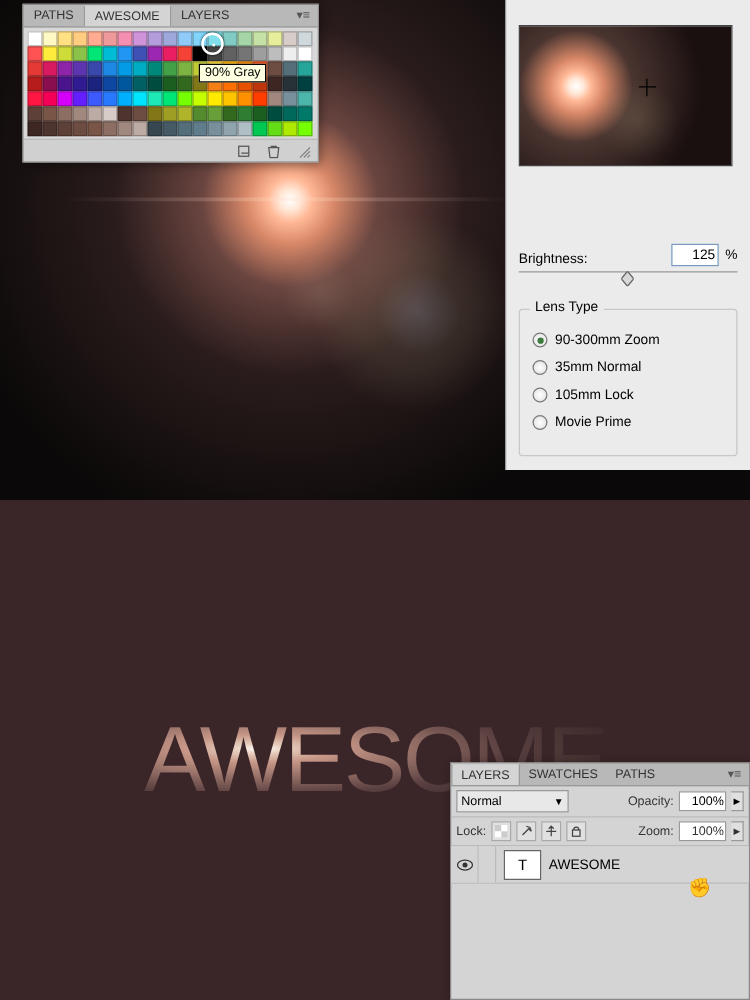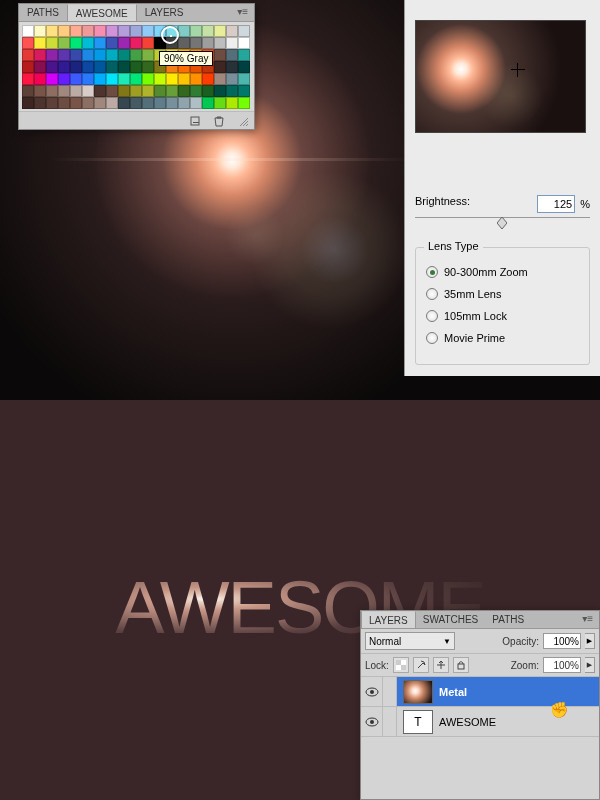--- a/index.html
+++ b/index.html
@@ -56,21 +56,21 @@
   width: 171px; height: 113px; margin: 20px 0 0 10px; border: 1px solid #444;
   background: radial-gradient(circle at 45px 48px, #fff 0px, #ffe8d8 6px, #ffb896 12px, #d88868 22px, #4a3530 45px, #1a1010 100px);
   position: relative;
 }
 .flare-preview .halo { position: absolute; left: 55px; top: 40px; width: 80px; height: 70px; border-radius: 50%; background: radial-gradient(circle, rgba(255,240,180,0.12) 0%, transparent 60%); }
 .flare-crosshair { position: absolute; left: 95px; top: 42px; width: 14px; height: 14px; }
 .flare-crosshair::before, .flare-crosshair::after { content: ''; position: absolute; background: #000; }
 .flare-crosshair::before { left: 6px; top: 0; width: 1px; height: 14px; }
 .flare-crosshair::after { left: 0; top: 6px; width: 14px; height: 1px; }
 
-.brightness-row { margin: 62px 10px 0 10px; display: flex; align-items: flex-start; justify-content: space-between; }
+.brightness-row { margin: 62px 10px 0 10px; display: flex; align-items: flex-end; justify-content: space-between; }
 .brightness-label { font-size: 11px; color: #000; }
 .brightness-input { width: 38px; height: 18px; border: 1px solid #7a9ac0; font-size: 11px; text-align: right; padding-right: 2px; background: #fff; }
 .brightness-pct { margin-left: 2px; }
 .brightness-slider { margin: 4px 10px 0 10px; height: 12px; position: relative; border-top: 1px solid #999; }
 .slider-thumb { position: absolute; left: 82px; top: -1px; width: 10px; height: 12px; }
 .slider-thumb svg { display: block; }
 
 .lens-group { margin: 18px 10px 0 10px; border: 1px solid #c8c8c8; border-radius: 3px; padding: 14px 10px 10px; position: relative; text-align: right; }
 .lens-legend { position: absolute; top: -8px; left: 8px; background: #ebebeb; padding: 0 4px; font-size: 11px; }
 .radio-row { display: flex; align-items: center; margin: 4px 0 10px 0; cursor: pointer; }
@@ -307,21 +307,21 @@
     </div>
   </div>
   <div class="lens-group">
     <div class="lens-legend">Lens Type</div>
     <div class="radio-row">
       <span class="radio checked"></span>
       <span class="radio-label">90-300mm Zoom</span>
     </div>
     <div class="radio-row">
       <span class="radio"></span>
-      <span class="radio-label">35mm Lens</span>
+      <span class="radio-label">35mm Normal</span>
     </div>
     <div class="radio-row">
       <span class="radio"></span>
       <span class="radio-label">105mm Lock</span>
     </div>
     <div class="radio-row">
       <span class="radio"></span>
       <span class="radio-label">Movie Prime</span>
     </div>
   </div>
@@ -373,33 +373,20 @@
         </svg>
       </span>
     <span style="flex:1"></span>
     <span class="opts-label">Zoom:</span>
     <span class="opts-input">
         <span>100%</span>
       </span>
     <span class="opts-arrow">▶</span>
   </div>
   <div class="layers-list">
-    <div class="layer-row selected">
-      <div class="layer-vis">
-          <span class="eye-icon">
-            <svg width="14" height="10">
-              <ellipse cx="7" cy="5" rx="6" ry="4" fill="none" stroke="#333"></ellipse>
-              <circle cx="7" cy="5" r="2" fill="#333"></circle>
-            </svg>
-          </span>
-        </div>
-      <div class="layer-link"></div>
-      <div class="layer-thumb flare"></div>
-      <div class="layer-name">Metal</div>
-    </div>
     <div class="layer-row">
       <div class="layer-vis">
           <span class="eye-icon">
             <svg width="14" height="10">
               <ellipse cx="7" cy="5" rx="6" ry="4" fill="none" stroke="#333"></ellipse>
               <circle cx="7" cy="5" r="2" fill="#333"></circle>
             </svg>
           </span>
         </div>
       <div class="layer-link"></div>

